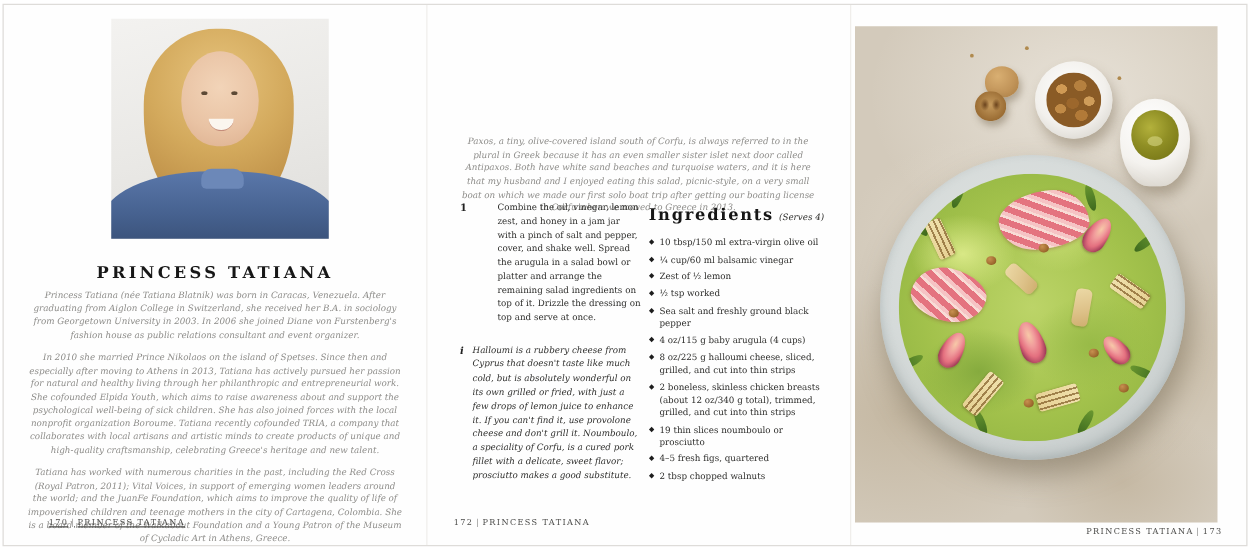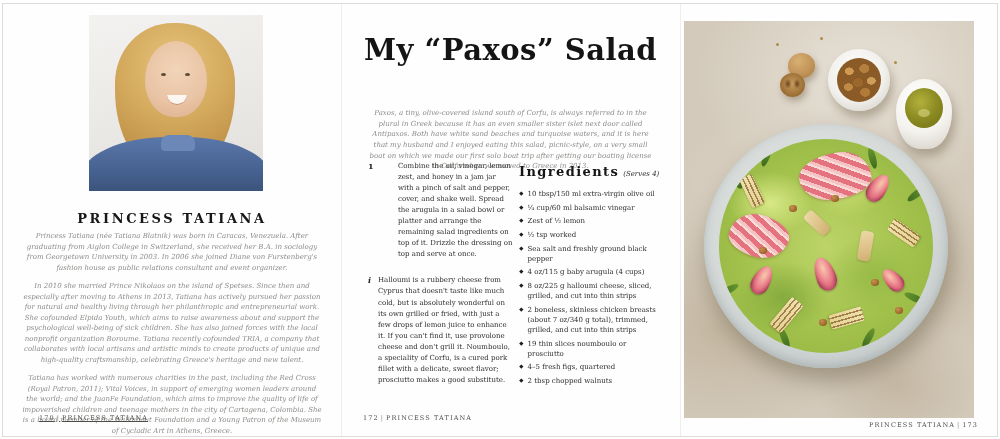--- a/index.html
+++ b/index.html
@@ -43,21 +43,21 @@
                 font-style:italic;font-size:9px;color:#5e5e5c;}
   .recipe-intro{position:absolute;top:104px;left:27px;width:285px;text-align:center;
                 font-style:italic;font-size:7px;line-height:1.52;color:#8d8c89;}
   .recipe-cols{position:absolute;top:157px;left:27px;width:294px;display:flex;}
   .col-method{width:148px;}
   .step,.note{display:flex;}
   .step-num,.note-marker{flex:none;width:10px;font-size:8px;font-weight:bold;color:#222;}
   .note-marker{font-style:italic;}
   .step-text{font-size:7px;line-height:1.58;color:#2d2d2b;margin-left:20px;}
   .note{margin-top:15px;}
-  .note-text{font-size:7px;line-height:1.58;color:#2d2d2b;}
+  .note-text{font-style:italic;font-size:7px;line-height:1.58;color:#2d2d2b;}
   .col-ingredients{width:146px;margin-left:6px;}
   .ing-head{margin:0;font-size:13px;font-weight:bold;letter-spacing:1.4px;color:#161616;display:inline;}
   .serves{font-style:italic;font-weight:normal;font-size:7px;letter-spacing:0;color:#2d2d2b;margin-left:4px;}
   .ing-list{list-style:none;margin:9px 0 0 0;padding:0;}
   .ing-list li{display:flex;margin:0 0 3.5px 0;}
   .bullet{flex:none;width:2.6px;height:2.6px;background:#1d1d1d;transform:rotate(45deg);
           margin:3px 5px 0 1px;}
   .ing-text{font-size:7px;line-height:1.45;color:#2d2d2b;}
 
   
@@ -163,21 +163,20 @@
         <p>In 2010 she married Prince Nikolaos on the island of Spetses. Since then and especially after moving to Athens in 2013, Tatiana has actively pursued her passion for natural and healthy living through her philanthropic and entrepreneurial work. She cofounded Elpida Youth, which aims to raise awareness about and support the psychological well-being of sick children. She has also joined forces with the local nonprofit organization Boroume. Tatiana recently cofounded TRIA, a company that collaborates with local artisans and artistic minds to create products of unique and high-quality craftsmanship, celebrating Greece's heritage and new talent.</p>
         <p>Tatiana has worked with numerous charities in the past, including the Red Cross (Royal Patron, 2011); Vital Voices, in support of emerging women leaders around the world; and the JuanFe Foundation, which aims to improve the quality of life of impoverished children and teenage mothers in the city of Cartagena, Colombia. She is a board member of the Walkabout Foundation and a Young Patron of the Museum of Cycladic Art in Athens, Greece.</p>
       </div>
 
     <div class="footer footer-a">
       <span>170</span><span class="sep">|</span><span>PRINCESS TATIANA</span>
     </div>
   </div>
 
   <div class="page page-mid">
-    <h2 class="recipe-title">My “Paxos” Salad</h2>
     <div class="recipe-intro">Paxos, a tiny, olive-covered island south of Corfu, is always referred to in the plural in Greek because it has an even smaller sister islet next door called Antipaxos. Both have white sand beaches and turquoise waters, and it is here that my husband and I enjoyed eating this salad, picnic-style, on a very small boat on which we made our first solo boat trip after getting our boating license in Corfu when we moved to Greece in 2013.</div>
 
     <div class="recipe-cols">
       <div class="col-method">
         <div class="step">
           <span class="step-num">1</span>
           <span class="step-text">Combine the oil, vinegar, lemon zest, and honey in a jam jar with a pinch of salt and pepper, cover, and shake well. Spread the arugula in a salad bowl or platter and arrange the remaining salad ingredients on top of it. Drizzle the dressing on top and serve at once.</span>
         </div>
         <div class="note">
           <span class="note-marker">i</span>
@@ -219,21 +218,21 @@
               <span class="ing-text">4 oz/115 g baby arugula (4 cups)</span>
             </li>
 
             <li>
               <span class="bullet"></span>
               <span class="ing-text">8 oz/225 g halloumi cheese, sliced, grilled, and cut into thin strips</span>
             </li>
 
             <li>
               <span class="bullet"></span>
-              <span class="ing-text">2 boneless, skinless chicken breasts (about 7 oz/340 g total), trimmed, grilled, and cut into thin strips</span>
+              <span class="ing-text">2 boneless, skinless chicken breasts (about 12 oz/340 g total), trimmed, grilled, and cut into thin strips</span>
             </li>
 
             <li>
               <span class="bullet"></span>
               <span class="ing-text">19 thin slices noumboulo or prosciutto</span>
             </li>
 
             <li>
               <span class="bullet"></span>
               <span class="ing-text">4–5 fresh figs, quartered</span>

